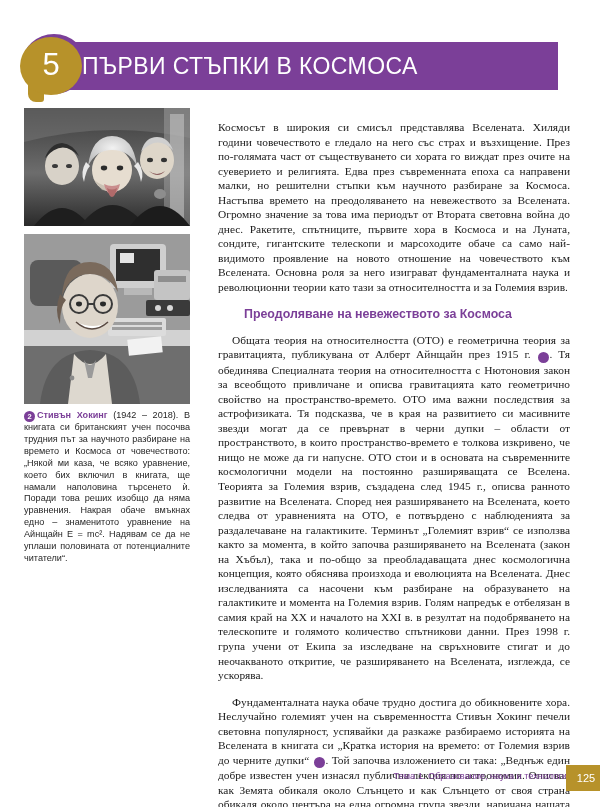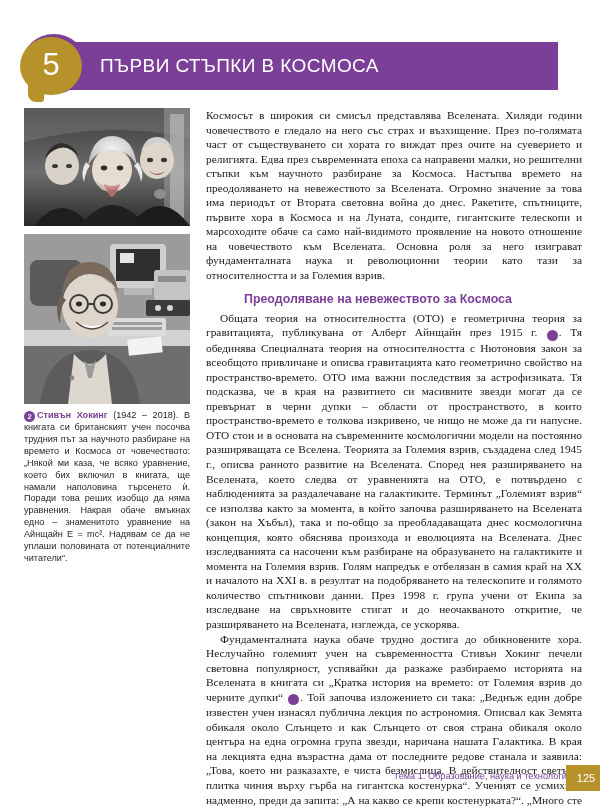--- a/index.html
+++ b/index.html
@@ -28,26 +28,26 @@
   .header-bar {
     position: absolute;
     left: 60px;
     top: 42px;
     width: 498px;
     height: 48px;
     background: #7B3F98;
   }
   .header-title {
     position: absolute;
-    left: 100px;
+    left: 82px;
     top: 42px;
     height: 48px;
     line-height: 48px;
     font-family: "Liberation Sans", "DejaVu Sans", sans-serif;
-    font-size: 19px;
+    font-size: 23px;
     letter-spacing: 0.4px;
     color: #ffffff;
     white-space: nowrap;
   }
   .chapter-bubble {
     position: absolute;
     left: 20px;
     top: 34px;
     width: 68px;
     height: 64px;
@@ -149,21 +149,21 @@
     margin-right: 1px;
     vertical-align: -1.5px;
   }
 
   
   .body-par {
     font-size: 11.4px;
     line-height: 14.55px;
     text-align: justify;
     text-indent: 14px;
-    margin: 0;
+    margin: 12px;
   }
   .body-par.no-indent { text-indent: 0; }
 
   .section-head {
     font-family: "Liberation Sans", "DejaVu Sans", sans-serif;
     font-size: 12.4px;
     font-weight: bold;
     color: #7B3F98;
     margin: 9px 0 5px 14px;
     padding-left: 24px;

